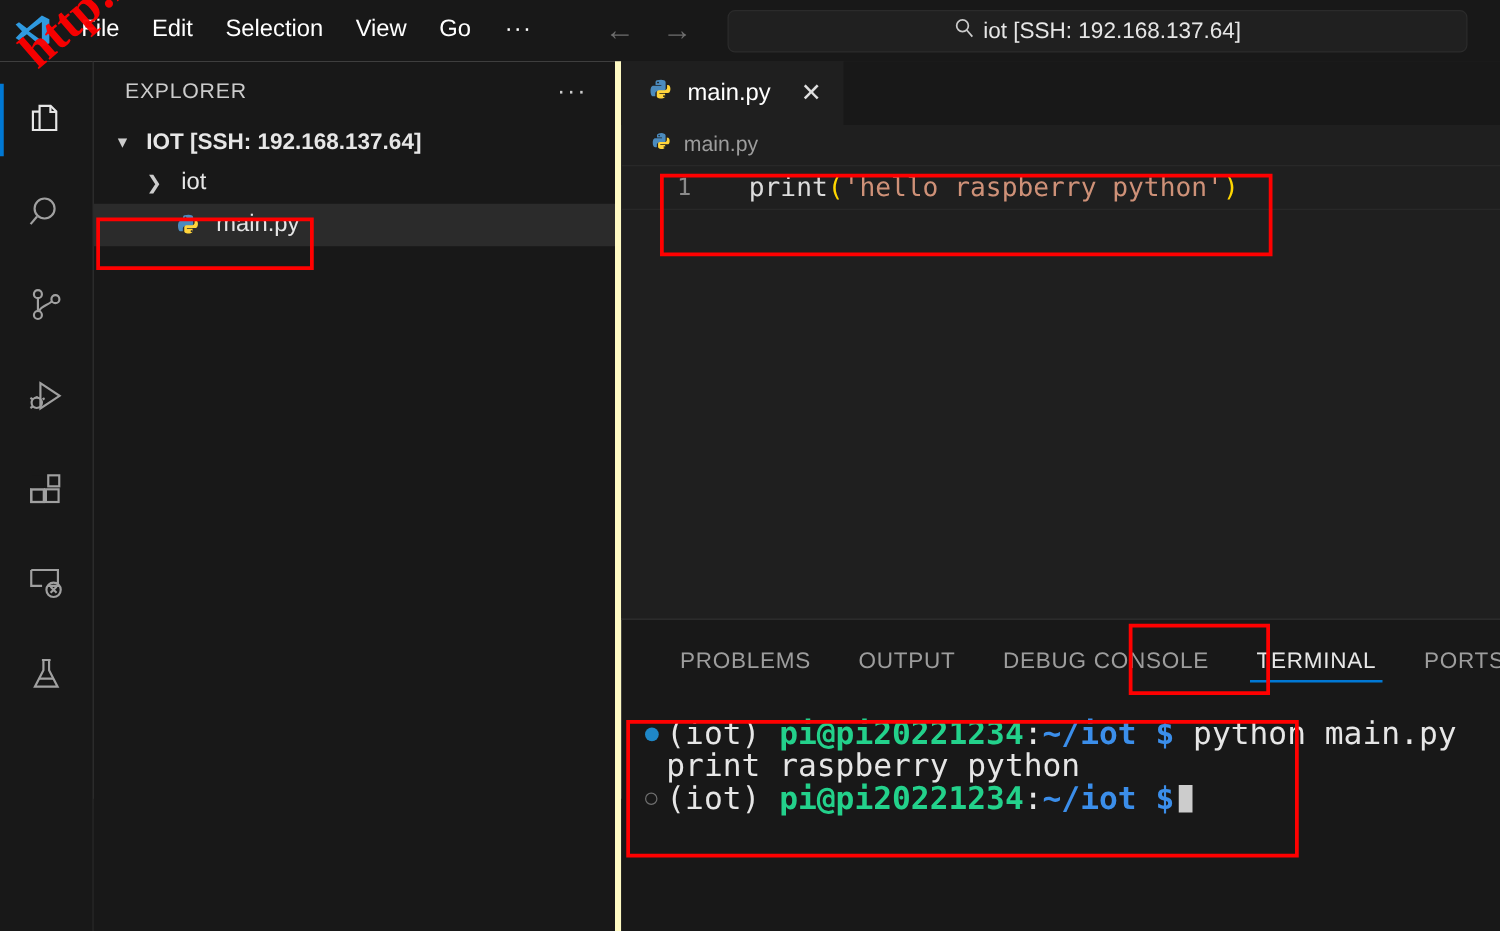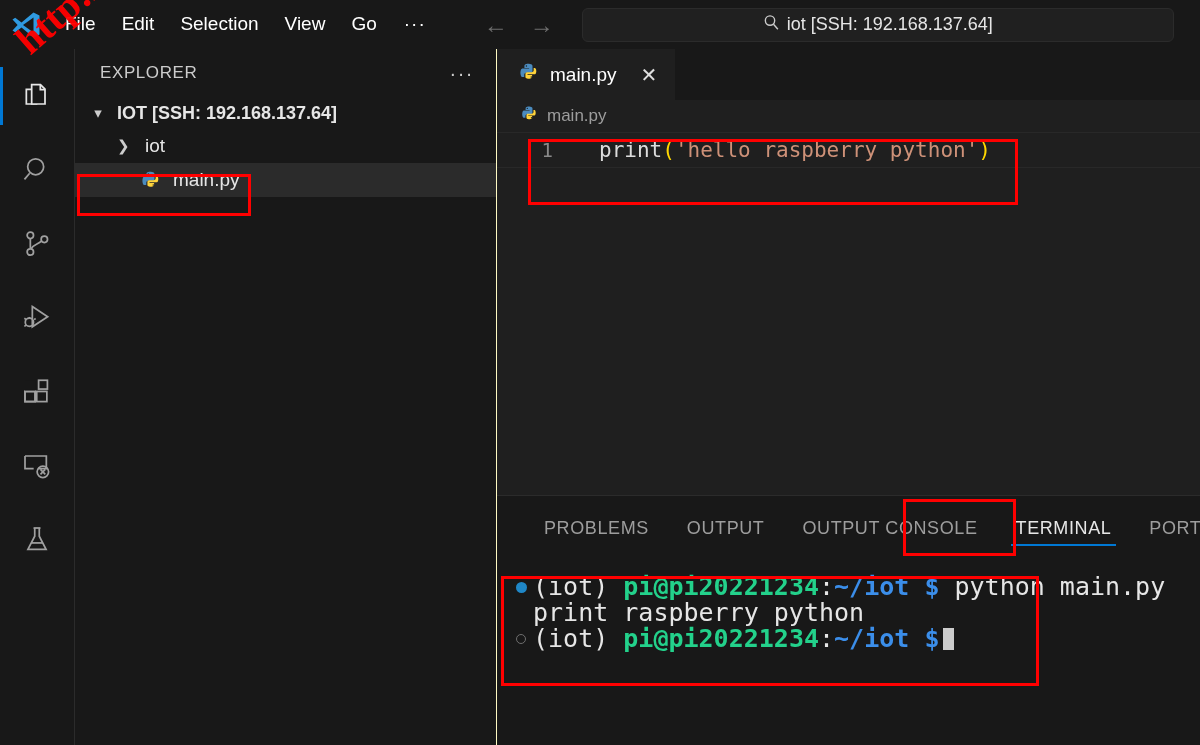--- a/index.html
+++ b/index.html
@@ -43,21 +43,21 @@
     position: relative; cursor: pointer;
   }
   .act-item.active::before {
     content: ''; position: absolute; left: 0; top: 8px; width: 3px; height: 58px; background: #0078d4;
   }
   .act-item svg { display: block; }
 
   
   .sidebar {
     position: absolute; top: 49px; left: 75px; width: 422px; height: 696px;
-    background: #181818; border-right: 1px solid #fef9c3;
+    background: #181818; border-right: 5px solid #fef9c3;
   }
   .side-header {
     height: 48px; display: flex; align-items: center; justify-content: space-between;
     padding: 0 22px 0 25px;
   }
   .side-title { color: #cccccc; font-size: 17px; letter-spacing: 0.6px; }
   .side-dots { color: #cccccc; font-size: 20px; letter-spacing: 1.5px; }
   .tree-root {
     display: flex; align-items: center; gap: 8px; height: 32px; padding-left: 12px;
     color: #e6e6e6; font-size: 18px; font-weight: bold; cursor: pointer;
@@ -323,21 +323,21 @@
         <span class="lineno">1</span>
         <span class="code-text"><span class="tok-fn">print</span><span class="tok-paren">(</span><span class="tok-str">'hello raspberry python'</span><span class="tok-paren">)</span></span>
       </div>
     </div>
   </div>
 
   <div class="panel">
     <div class="panel-tabs">
       <div class="ptab">PROBLEMS</div>
       <div class="ptab">OUTPUT</div>
-      <div class="ptab">OUTPUT CONSOLE</div>
+      <div class="ptab">DEBUG CONSOLE</div>
       <div class="ptab active">TERMINAL</div>
       <div class="ptab">PORTS</div>
     </div>
 
     <div class="term">
 
       <div class="term-line">
         <span class="gutter-dot"><span class="dot-filled"></span></span>
         <span class="t-white">(iot) </span><span class="t-green">pi@pi20221234</span><span class="t-white">:</span><span class="t-blue">~/iot</span><span class="t-white"> </span><span class="t-blue">$</span><span class="t-white"> python main.py</span>
       </div>

